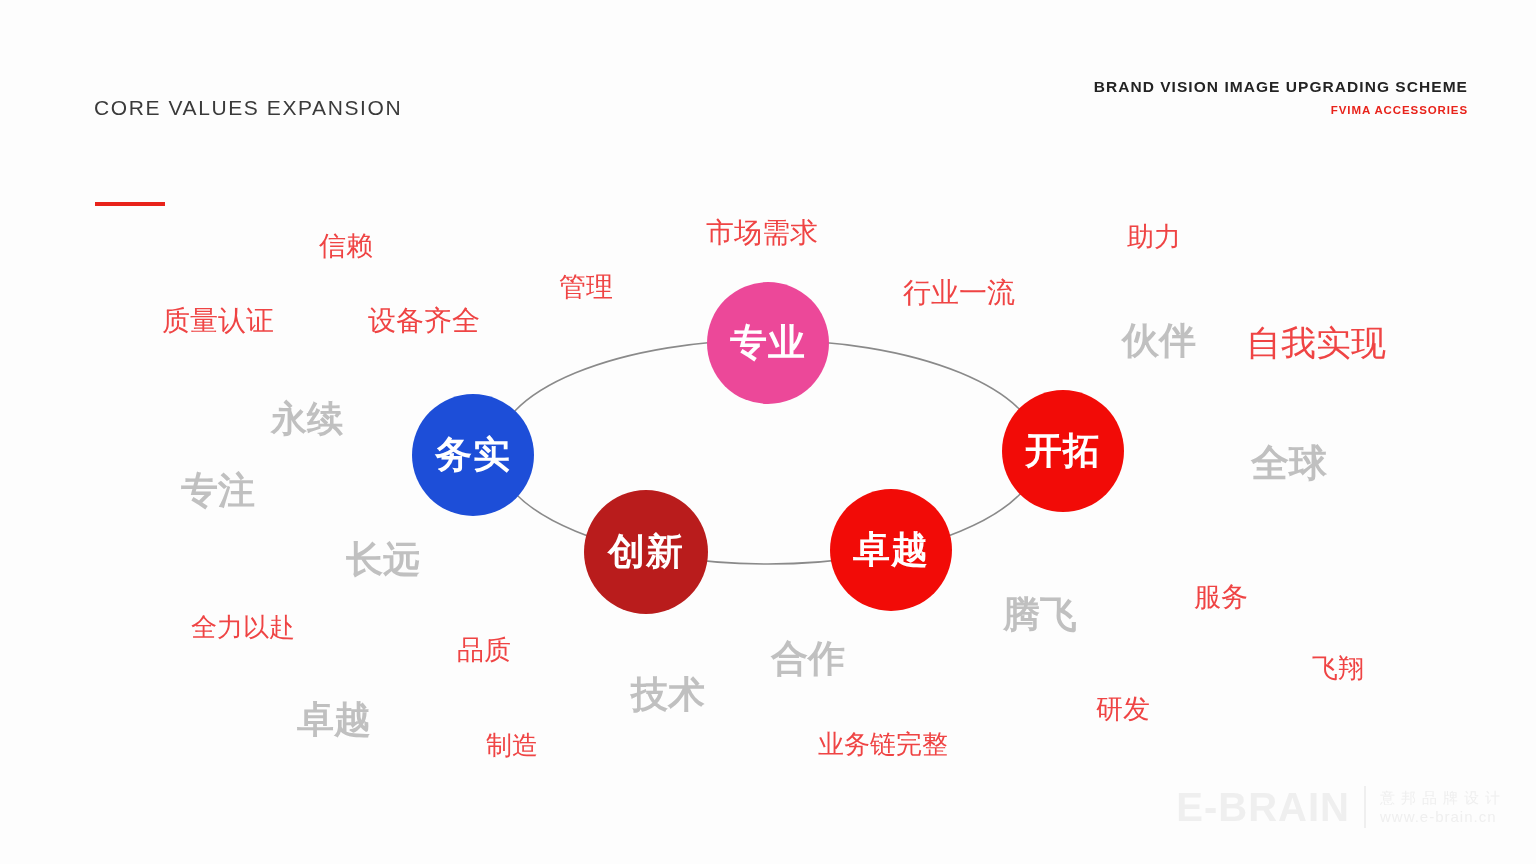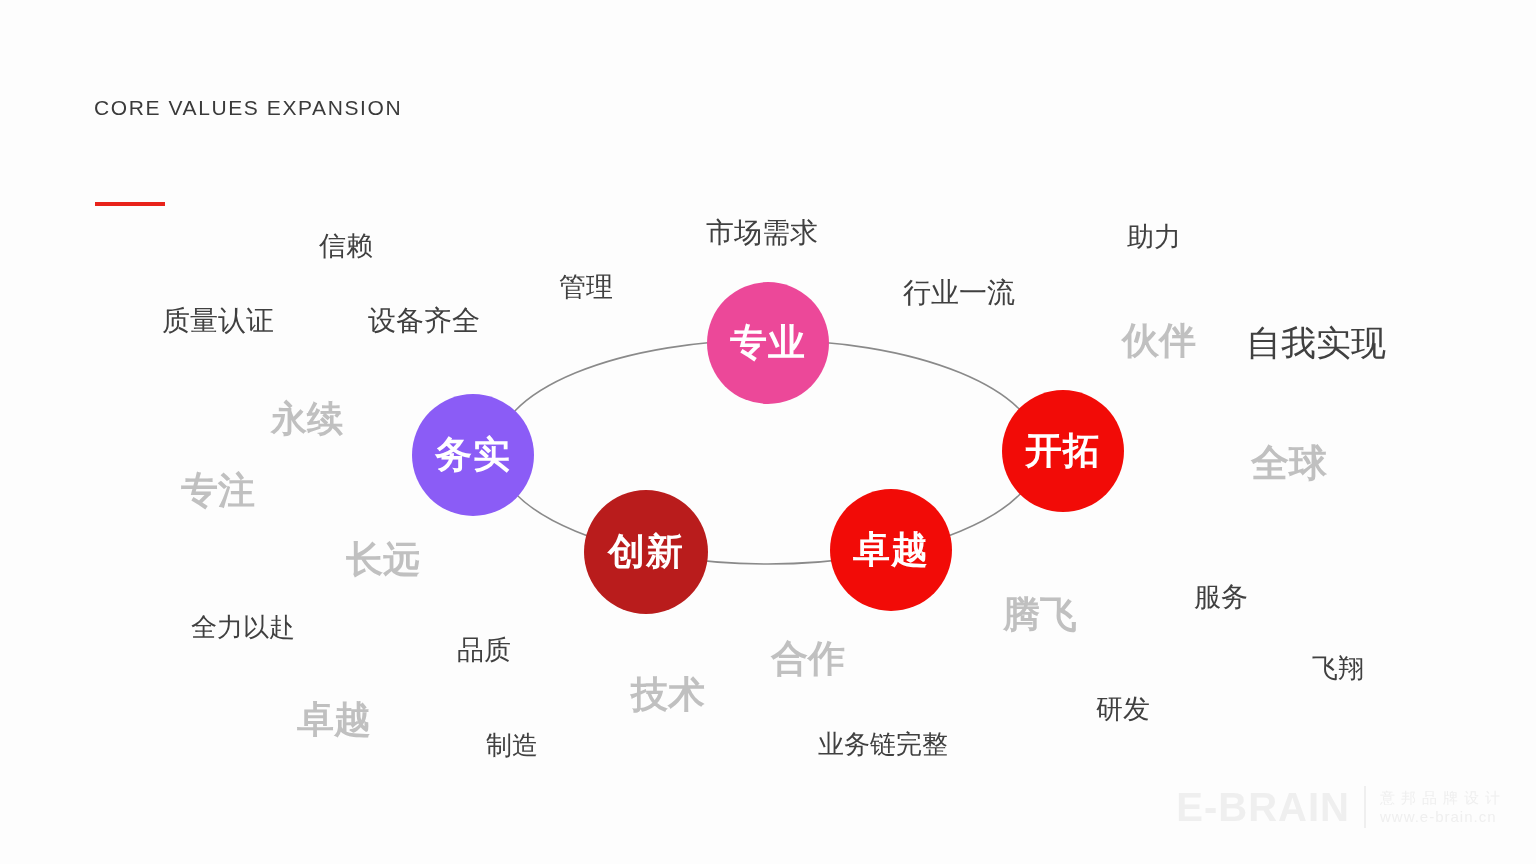--- a/index.html
+++ b/index.html
@@ -73,21 +73,21 @@
 
   
   .kw {
     position: absolute;
     color: #c3c3c3;
     white-space: nowrap;
     transform: translate(-50%, -50%);
     user-select: none;
   }
   .kw.bold { font-weight: 700; color: #c0c0c0; }
-  .kw.light { font-weight: 400; color: #404040; }
+  .kw.light { font-weight: 400; color: #ef4444; }
 
   
   .diagram {
     position: absolute;
     left: 0;
     top: 0;
     width: 1536px;
     height: 864px;
     pointer-events: none;
   }
@@ -157,20 +157,24 @@
 </head>
 <body>
 
 <div id="slide">
 
   <div class="title-block">
     <div class="title-en">CORE VALUES EXPANSION</div>
   </div>
   <div class="title-rule"></div>
 
+  <div class="header-right">
+    <div class="header-en">BRAND VISION IMAGE UPGRADING SCHEME</div>
+    <div class="header-sub">FVIMA ACCESSORIES</div>
+  </div>
 
   <div id="keyword-cloud">
       <div class="kw light" style="left: 346px; top: 246px; font-size: 27px;">信赖</div>
       <div class="kw light" style="left: 762px; top: 233px; font-size: 28px;">市场需求</div>
       <div class="kw light" style="left: 1154px; top: 237px; font-size: 27px;">助力</div>
       <div class="kw light" style="left: 586px; top: 287px; font-size: 27px;">管理</div>
       <div class="kw light" style="left: 959px; top: 293px; font-size: 28px;">行业一流</div>
       <div class="kw light" style="left: 218px; top: 321px; font-size: 28px; font-family: Liberation Mono, monospace;">质量认证</div>
       <div class="kw light" style="left: 424px; top: 321px; font-size: 28px;">设备齐全</div>
       <div class="kw bold" style="left: 1159px; top: 341px; font-size: 37px;">伙伴</div>
@@ -191,21 +195,21 @@
       <div class="kw light" style="left: 512px; top: 745px; font-size: 26px;">制造</div>
       <div class="kw light" style="left: 883px; top: 744px; font-size: 26px;">业务链完整</div>
     </div>
 
   <svg class="diagram" viewBox="0 0 1536 864">
     <ellipse id="orbit-ellipse" fill="none" stroke="#8a8a8a" stroke-width="1.6" cx="768" cy="452" rx="272" ry="112"></ellipse>
   </svg>
 
   <div id="value-nodes">
       <div class="node" style="left: 768px; top: 343px; width: 122px; height: 122px; font-size: 37px; background: #ec4899;">专业</div>
-      <div class="node" style="left: 473px; top: 455px; width: 122px; height: 122px; font-size: 37px; background: #8b5cf6;">务实</div>
+      <div class="node" style="left: 473px; top: 455px; width: 122px; height: 122px; font-size: 37px; background: #1d4ed8;">务实</div>
       <div class="node" style="left: 1063px; top: 451px; width: 122px; height: 122px; font-size: 37px; background: rgb(242, 11, 7);">开拓</div>
       <div class="node" style="left: 646px; top: 552px; width: 124px; height: 124px; font-size: 37px; background: #b91c1c;">创新</div>
       <div class="node" style="left: 891px; top: 550px; width: 122px; height: 122px; font-size: 37px; background: rgb(242, 11, 7);">卓越</div>
     </div>
 
 
   <div class="footer">
     <div class="footer-brand">E-BRAIN</div>
     <div class="footer-divider"></div>
     <div class="footer-right">

